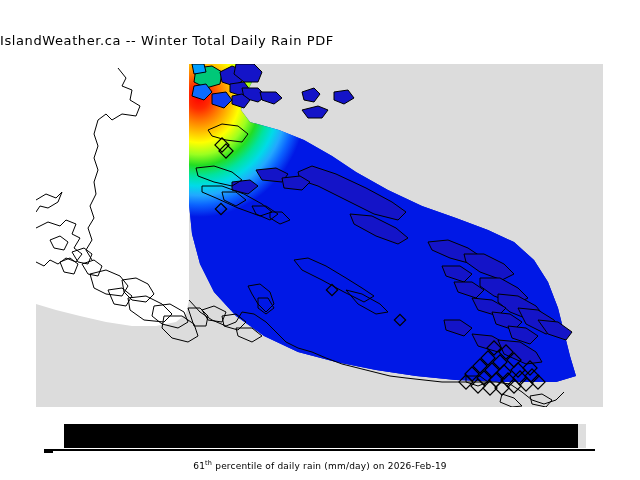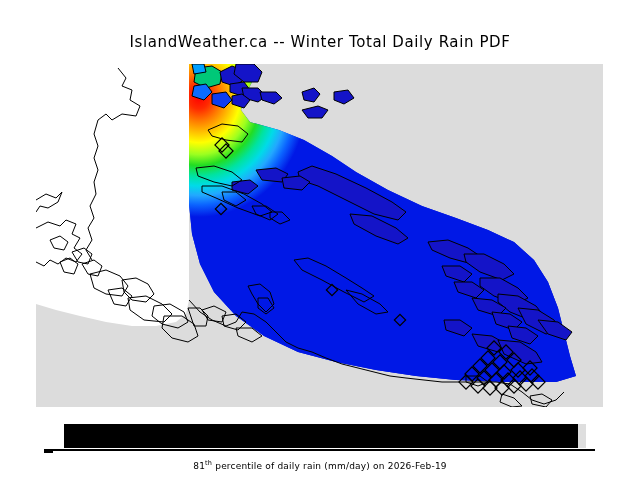--- a/index.html
+++ b/index.html
@@ -14,23 +14,23 @@
     overflow: hidden;
     font-family: "DejaVu Sans", sans-serif;
   }
 
   
   #title {
     position: absolute;
     left: 0;
     top: 33px;
     width: 640px;
-    text-align: center;
+    text-align: left;
     font-family: "DejaVu Sans", sans-serif;
-    font-size: 15px;
+    font-size: 13px;
     letter-spacing: 0.6px;
     color: #000000;
     white-space: nowrap;
   }
 
   
   #map-panel {
     position: absolute;
     left: 36px;
     top: 64px;
@@ -314,13 +314,13 @@
   </svg>
 </div>
 
 <div id="colorbar-wrap">
   <div id="colorbar"></div>
   <div id="colorbar-tail"></div>
 </div>
 <div id="colorbar-axis"></div>
 <div id="colorbar-axis-tick"></div>
 
-<div id="caption"><span>81</span><sup>th</sup><span> percentile of daily rain (mm/day) on 2026-Feb-19</span></div>
+<div id="caption"><span>61</span><sup>th</sup><span> percentile of daily rain (mm/day) on 2026-Feb-19</span></div>
 
 </body></html>

